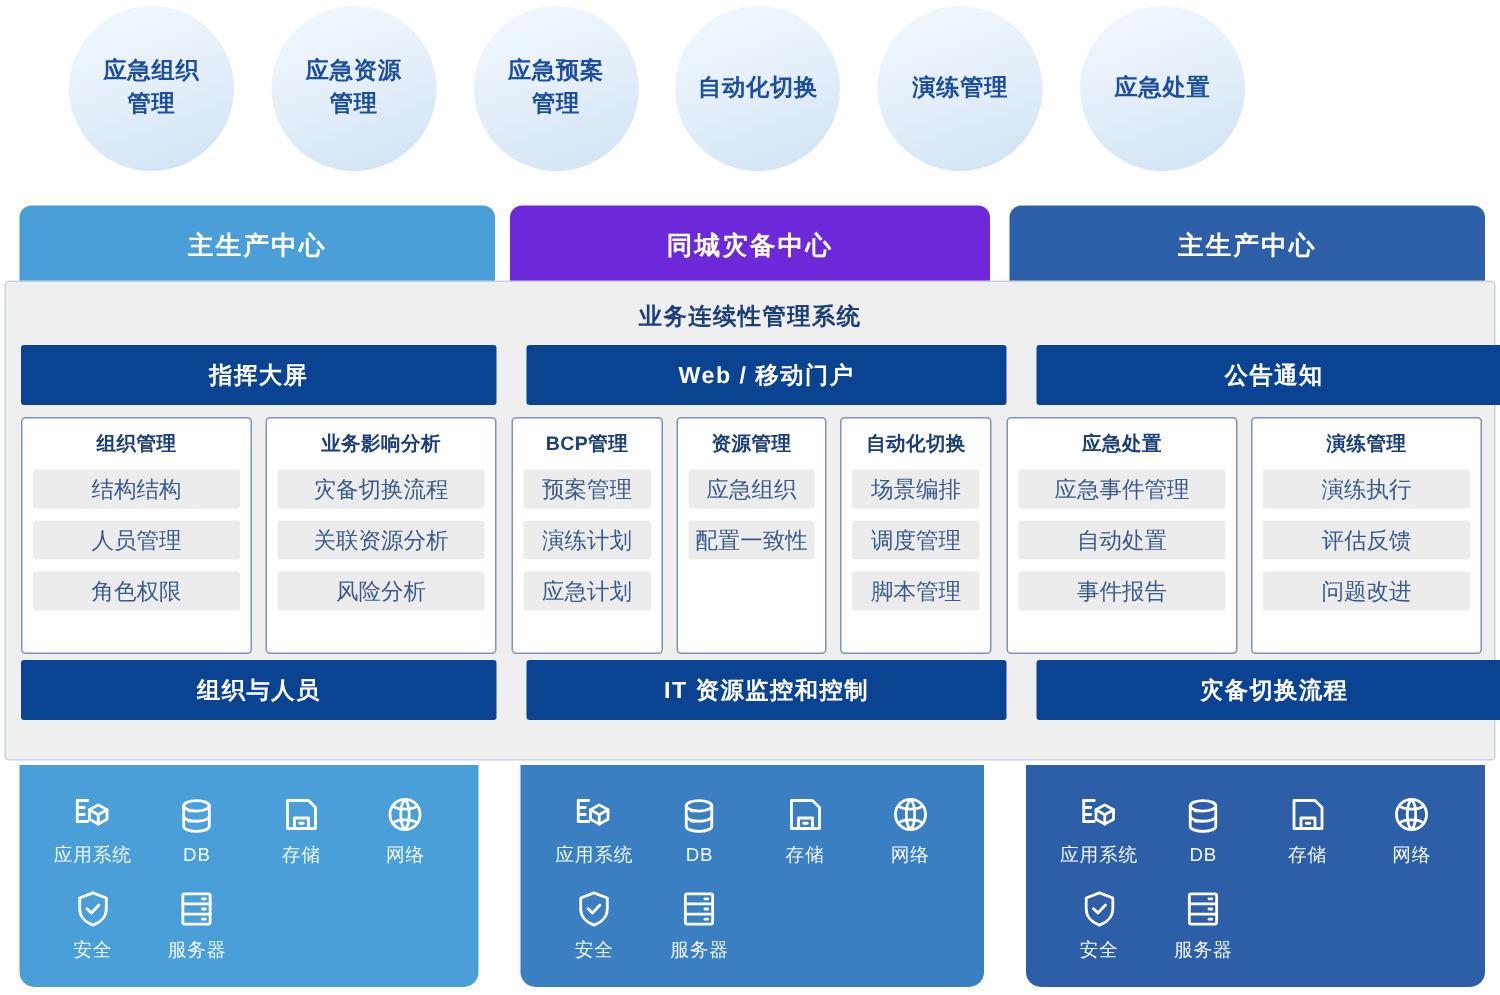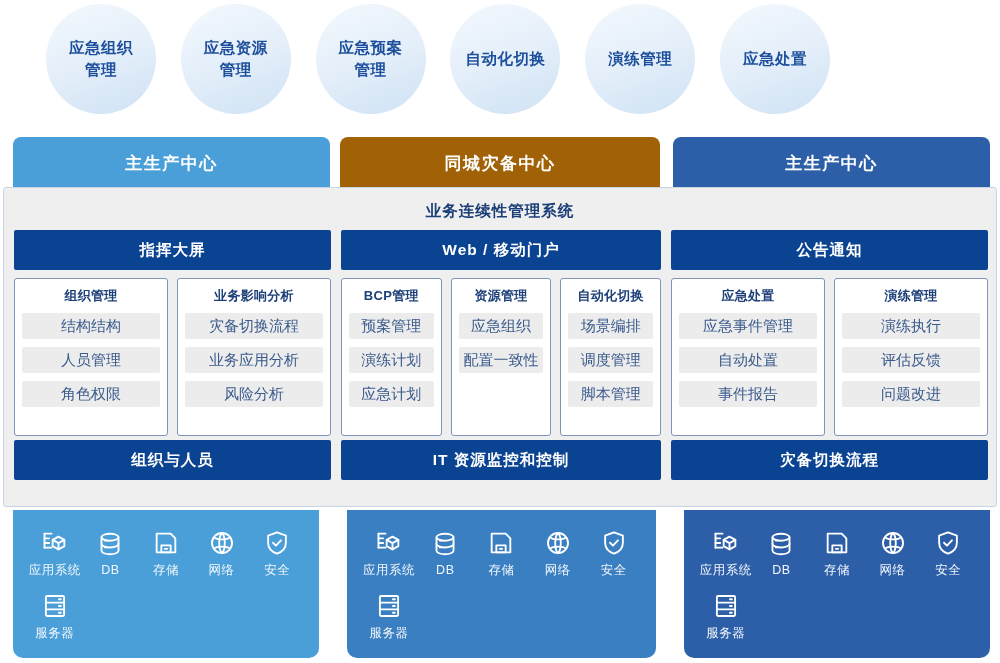--- a/index.html
+++ b/index.html
@@ -46,21 +46,21 @@
     height: 52px;
     border-radius: 8px 8px 0 0;
     display: flex; align-items: center; justify-content: center;
     color: #ffffff;
     font-size: 17px;
     font-weight: 700;
     letter-spacing: 1.5px;
   }
   .dc-head.c1 { width: 317px; background: #4a9fd8; }
   .dc-head.gap { width: 10px; background: transparent; }
-  .dc-head.c2 { width: 320px; background: #a16207; }
+  .dc-head.c2 { width: 320px; background: #6d28d9; }
   .dc-head.gap2 { width: 13px; background: transparent; }
   .dc-head.c3 { width: 317px; background: #2d5fa8; }
 
   
   .bcm {
     position: absolute;
     left: 3px; top: 187px;
     width: 994px; height: 320px;
     background: #efefef;
     border: 1px solid #c9d4e3;
@@ -71,21 +71,21 @@
     height: 30px;
     display: flex; align-items: center; justify-content: center;
     color: #1c3f78;
     font-size: 15.5px;
     font-weight: 700;
     letter-spacing: 1px;
   }
 
   .bar-row {
     display: flex;
-    gap: 10px;
+    gap: 20px;
     margin-top: 4px;
   }
   .bar {
     height: 40px;
     background: #0a4391;
     display: flex; align-items: center; justify-content: center;
     color: #ffffff;
     font-size: 15.5px;
     font-weight: 700;
     letter-spacing: 1px;
@@ -143,21 +143,21 @@
     position: absolute;
     left: 13px; top: 510px;
     width: 977px; height: 148px;
     display: flex;
   }
   .infra {
     height: 148px;
     border-radius: 0 0 10px 10px;
     padding: 12px 14px 10px 14px;
     display: grid;
-    grid-template-columns: repeat(5, 1fr);
+    grid-template-columns: repeat(4, 1fr);
     grid-template-rows: repeat(2, 1fr);
     align-items: center;
     justify-items: center;
   }
   .infra.c1 { width: 317px; background: #4a9fd8; }
   .infra.g  { width: 10px; background: transparent; }
   .infra.c2 { width: 320px; background: #3a7fc1; }
   .infra.g2 { width: 13px; background: transparent; }
   .infra.c3 { width: 317px; background: #2d5fa8; }
 
@@ -243,21 +243,21 @@
       <div class="card-group g1">
         <div class="card">
           <div class="card-title">组织管理</div>
           <div class="card-item">结构结构</div>
           <div class="card-item">人员管理</div>
           <div class="card-item">角色权限</div>
         </div>
         <div class="card">
           <div class="card-title">业务影响分析</div>
           <div class="card-item">灾备切换流程</div>
-          <div class="card-item">业务应用分析</div>
+          <div class="card-item">关联资源分析</div>
           <div class="card-item">风险分析</div>
         </div>
       </div>
 
       <div class="card-group g2">
         <div class="card">
           <div class="card-title">BCP管理</div>
           <div class="card-item">预案管理</div>
           <div class="card-item">演练计划</div>
           <div class="card-item">应急计划</div>

